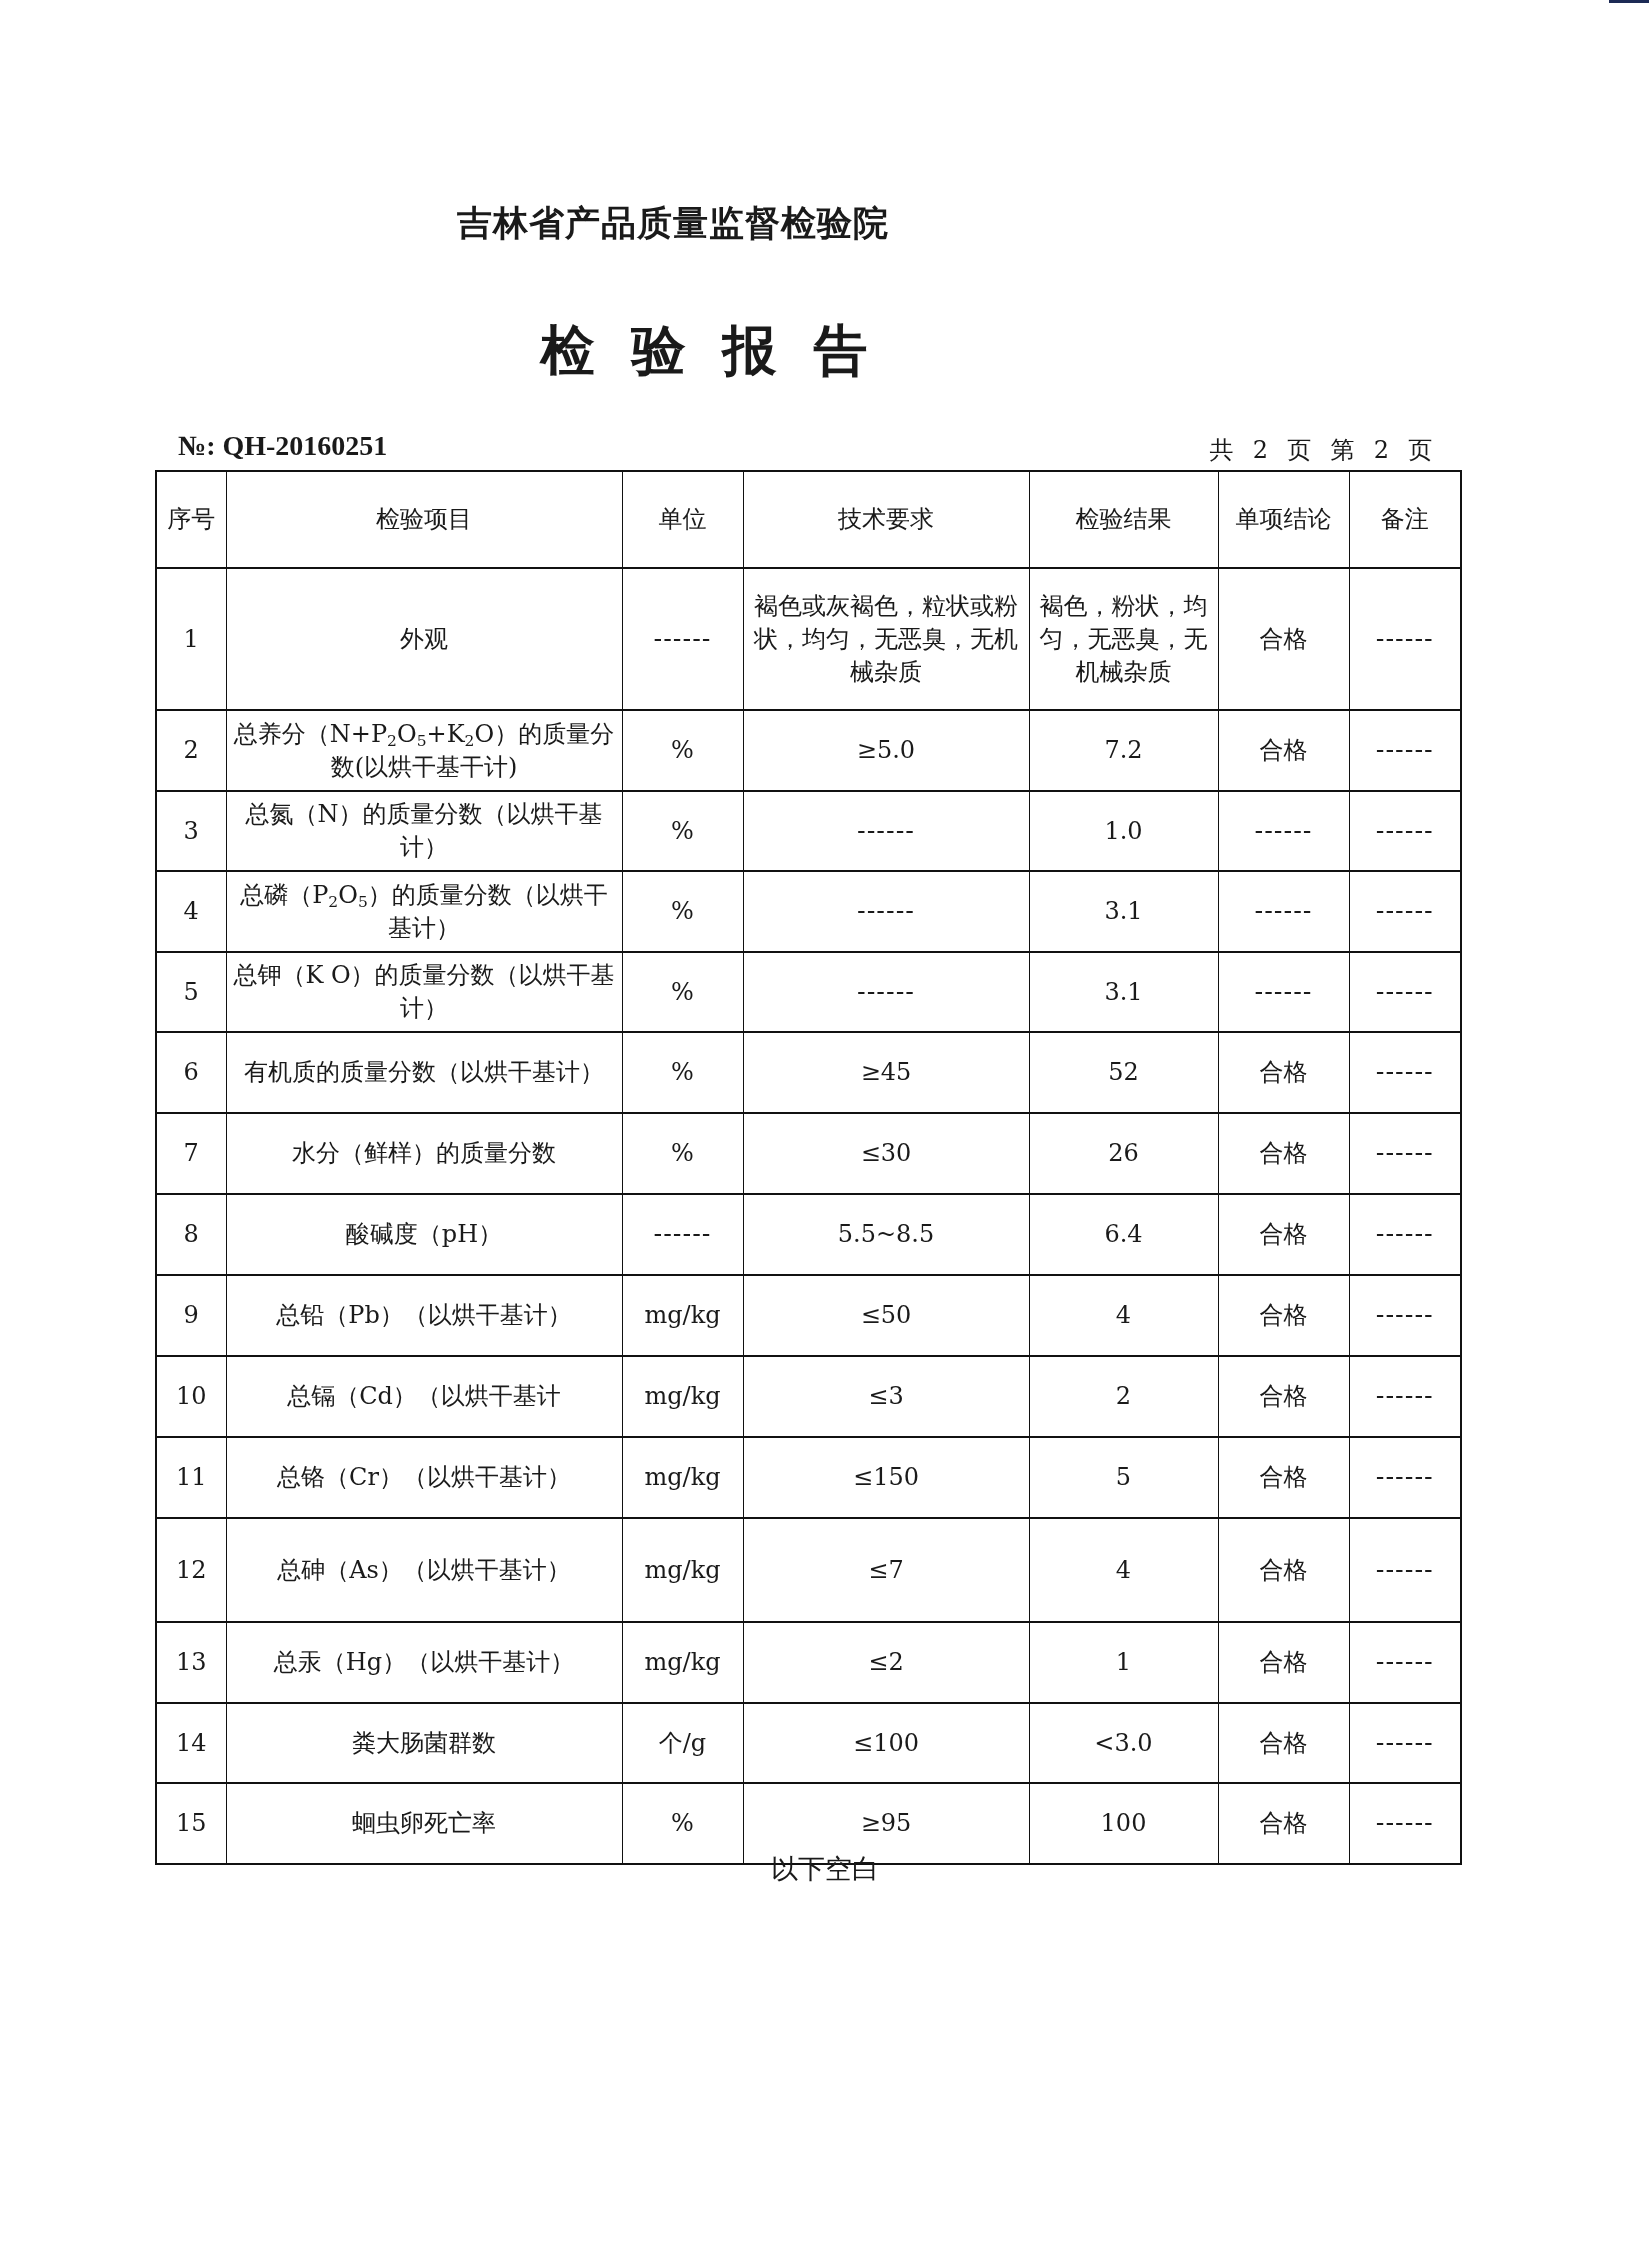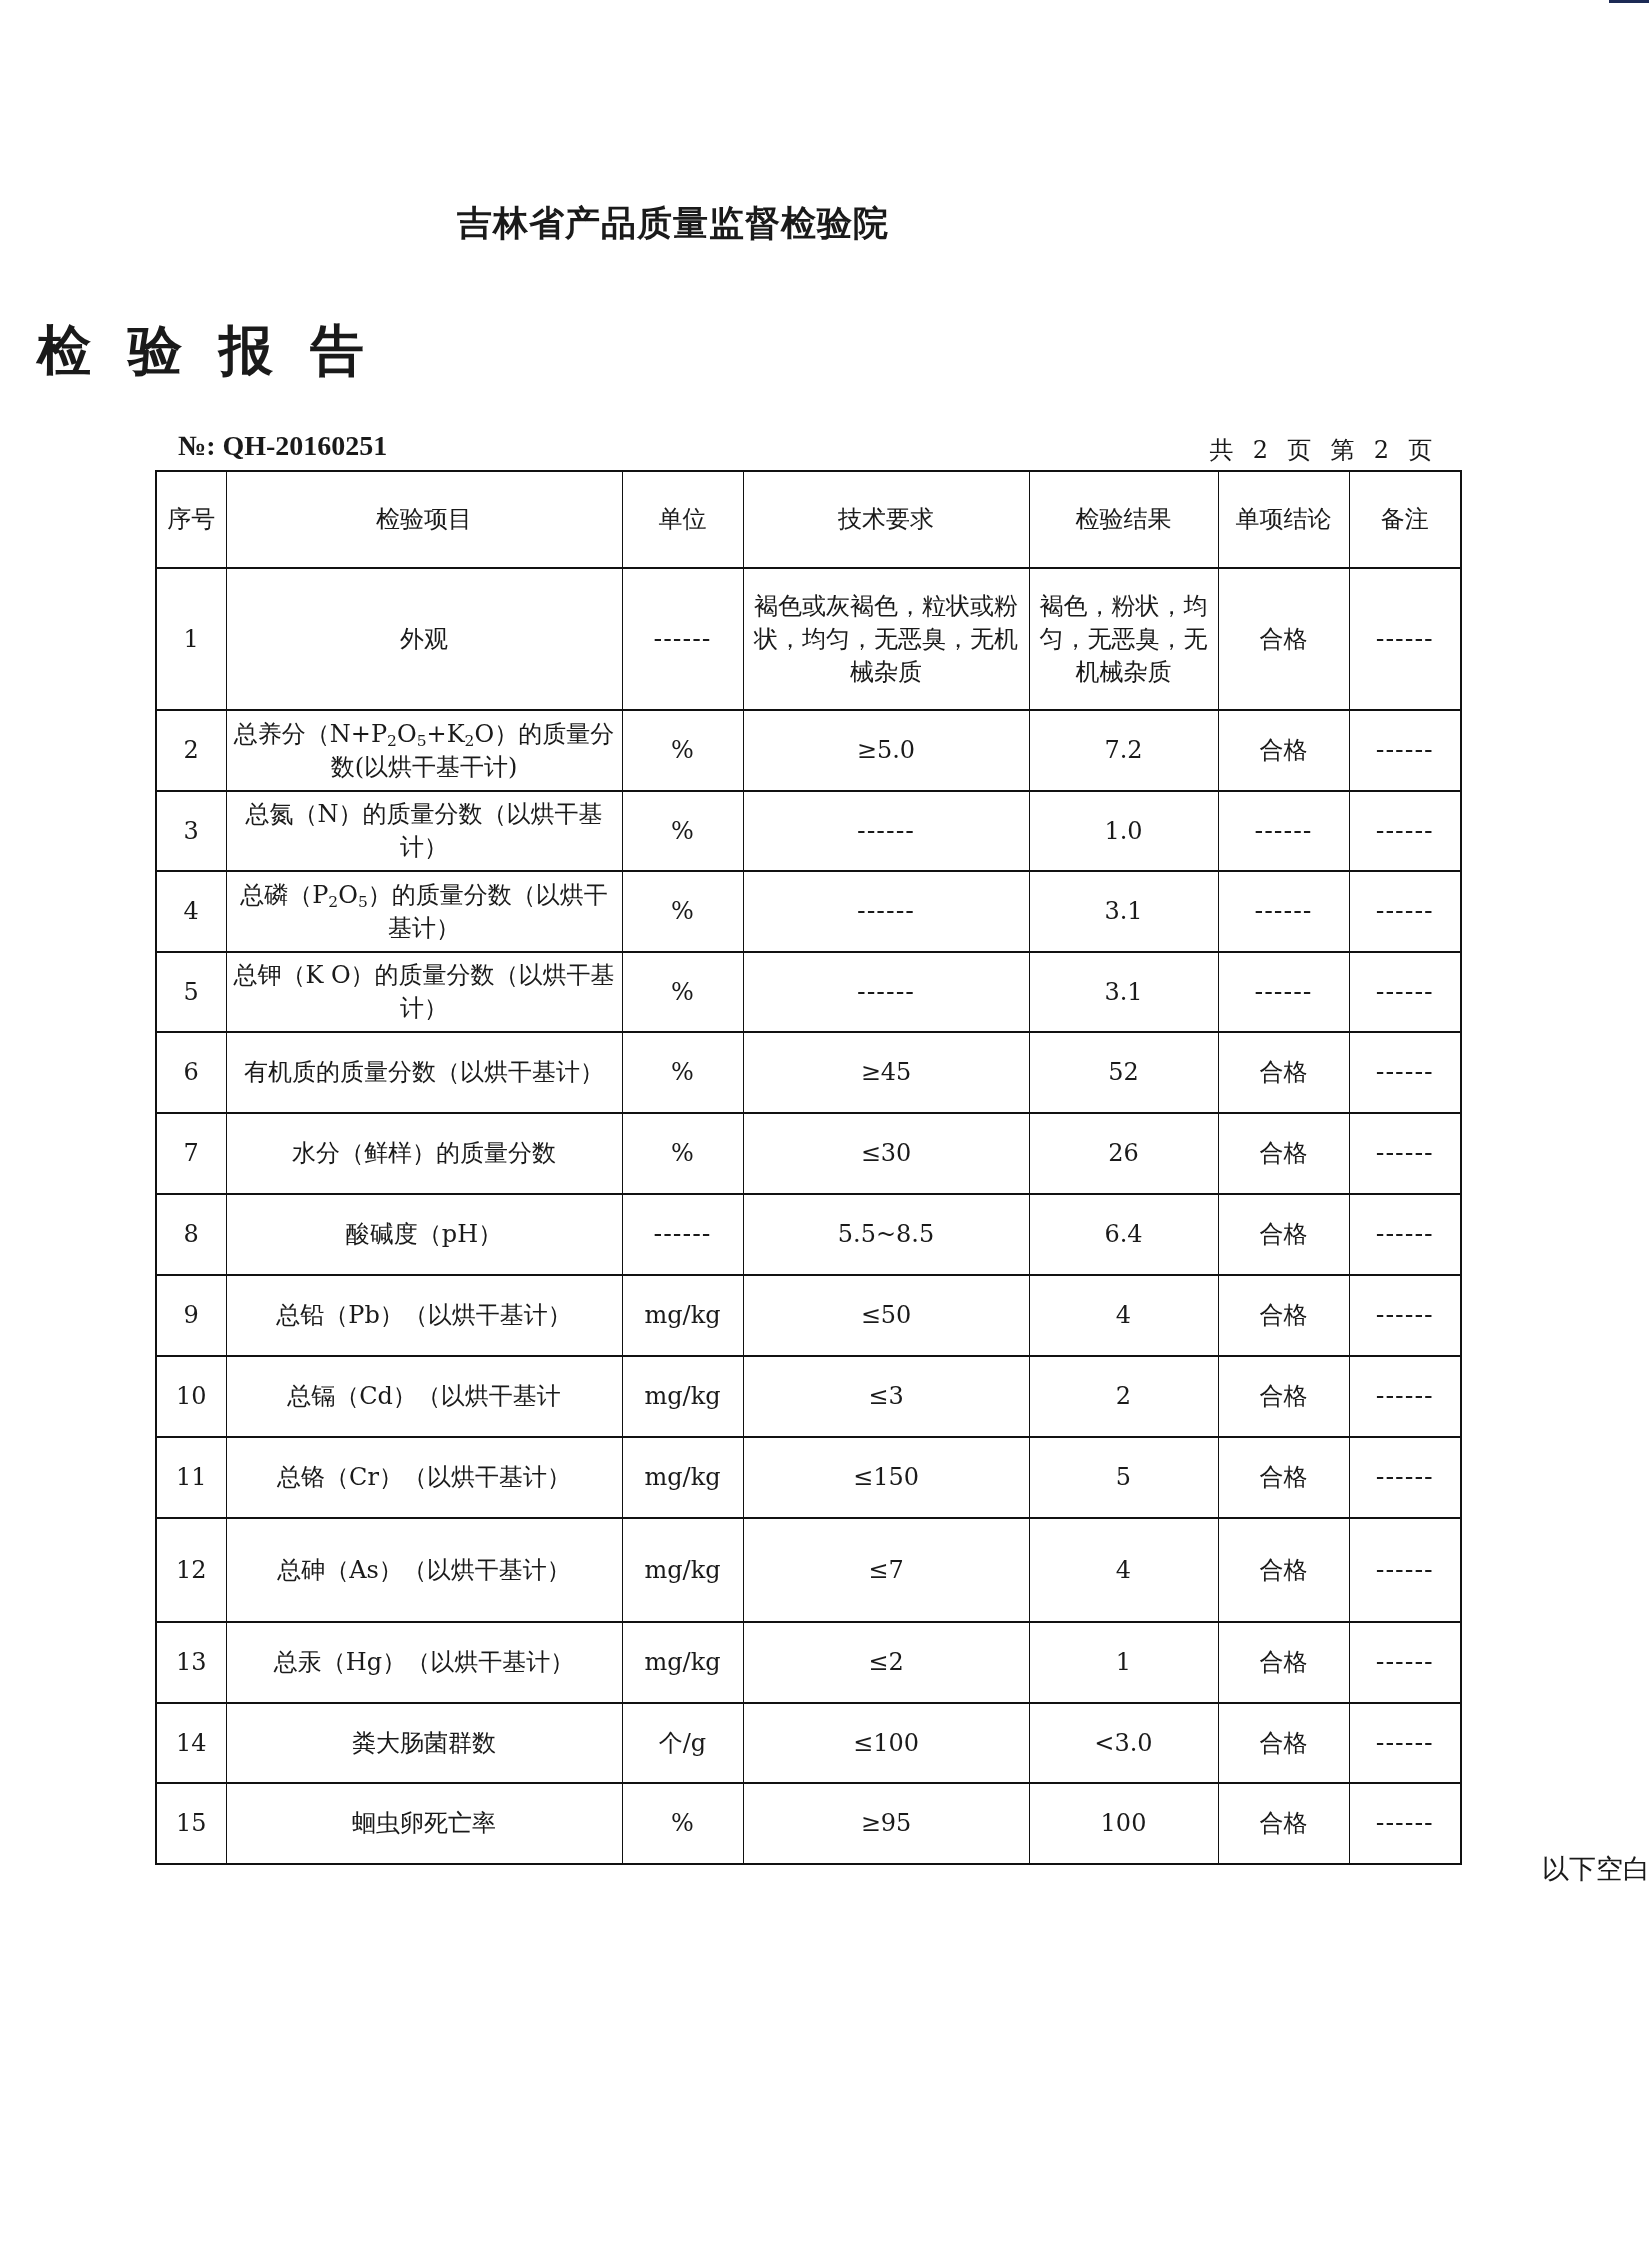--- a/index.html
+++ b/index.html
@@ -6,21 +6,21 @@
   body {
     width: 1650px; height: 2257px; background: #ffffff; position: relative; overflow: hidden;
     font-family: "DejaVu Serif", "Liberation Serif", serif; color: #1a1a1a;
   }
   .corner-mark { position: absolute; top: 0; left: 1609px; width: 41px; height: 2.9px; background: #1c2a55; }
   .org {
     position: absolute; top: 200px; left: 0; width: 1346px; text-align: center;
     font-family: "DejaVu Sans", sans-serif; font-size: 35px; font-weight: bold; letter-spacing: 1px;
   }
   .title {
-    position: absolute; top: 315px; left: 0; width: 1408px; 
+    position: absolute; top: 315px; left: 0; width: 1408px; text-align: center;
     font-family: "DejaVu Sans", sans-serif; font-size: 54px; font-weight: bold; letter-spacing: 37px;
     padding-left: 37px; box-sizing: border-box;
   }
   .report-no {
     position: absolute; top: 430px; left: 178px; font-family: "Liberation Serif", serif;
     font-size: 28px; font-weight: bold;
   }
   .page-info {
     position: absolute; top: 434px; right: 212px; font-size: 24px; letter-spacing: 5.8px; margin-left: 8px;
   }
@@ -31,21 +31,21 @@
   }
   table.results td, table.results th {
     border: 1.9px solid #111; text-align: center; vertical-align: middle;
     font-weight: normal; font-size: 24px; line-height: 33px; padding: 1.9px 5.8px;
     word-break: break-all;
   }
   table.results tr { border-bottom: 2.9px solid #111; }
   th.narrow { line-height: 37px; }
   .dash { letter-spacing: 1px; font-family: "DejaVu Sans", sans-serif; font-size: 21.3px; }
   .blank-note {
-    position: absolute; top: 1851px; left: 0; width: 1650px; text-align: right; font-size: 27px;
+    position: absolute; top: 1851px; left: 0; width: 1650px; text-align: center; font-size: 27px;
   }
   sub { font-size: 15.5px; vertical-align: -3.9px; line-height: 0; }
 </style>
 </head>
 <body>
 
 <div class="corner-mark"></div>
 
 <div class="org">吉林省产品质量监督检验院</div>
 <div class="title">检验报告</div>

